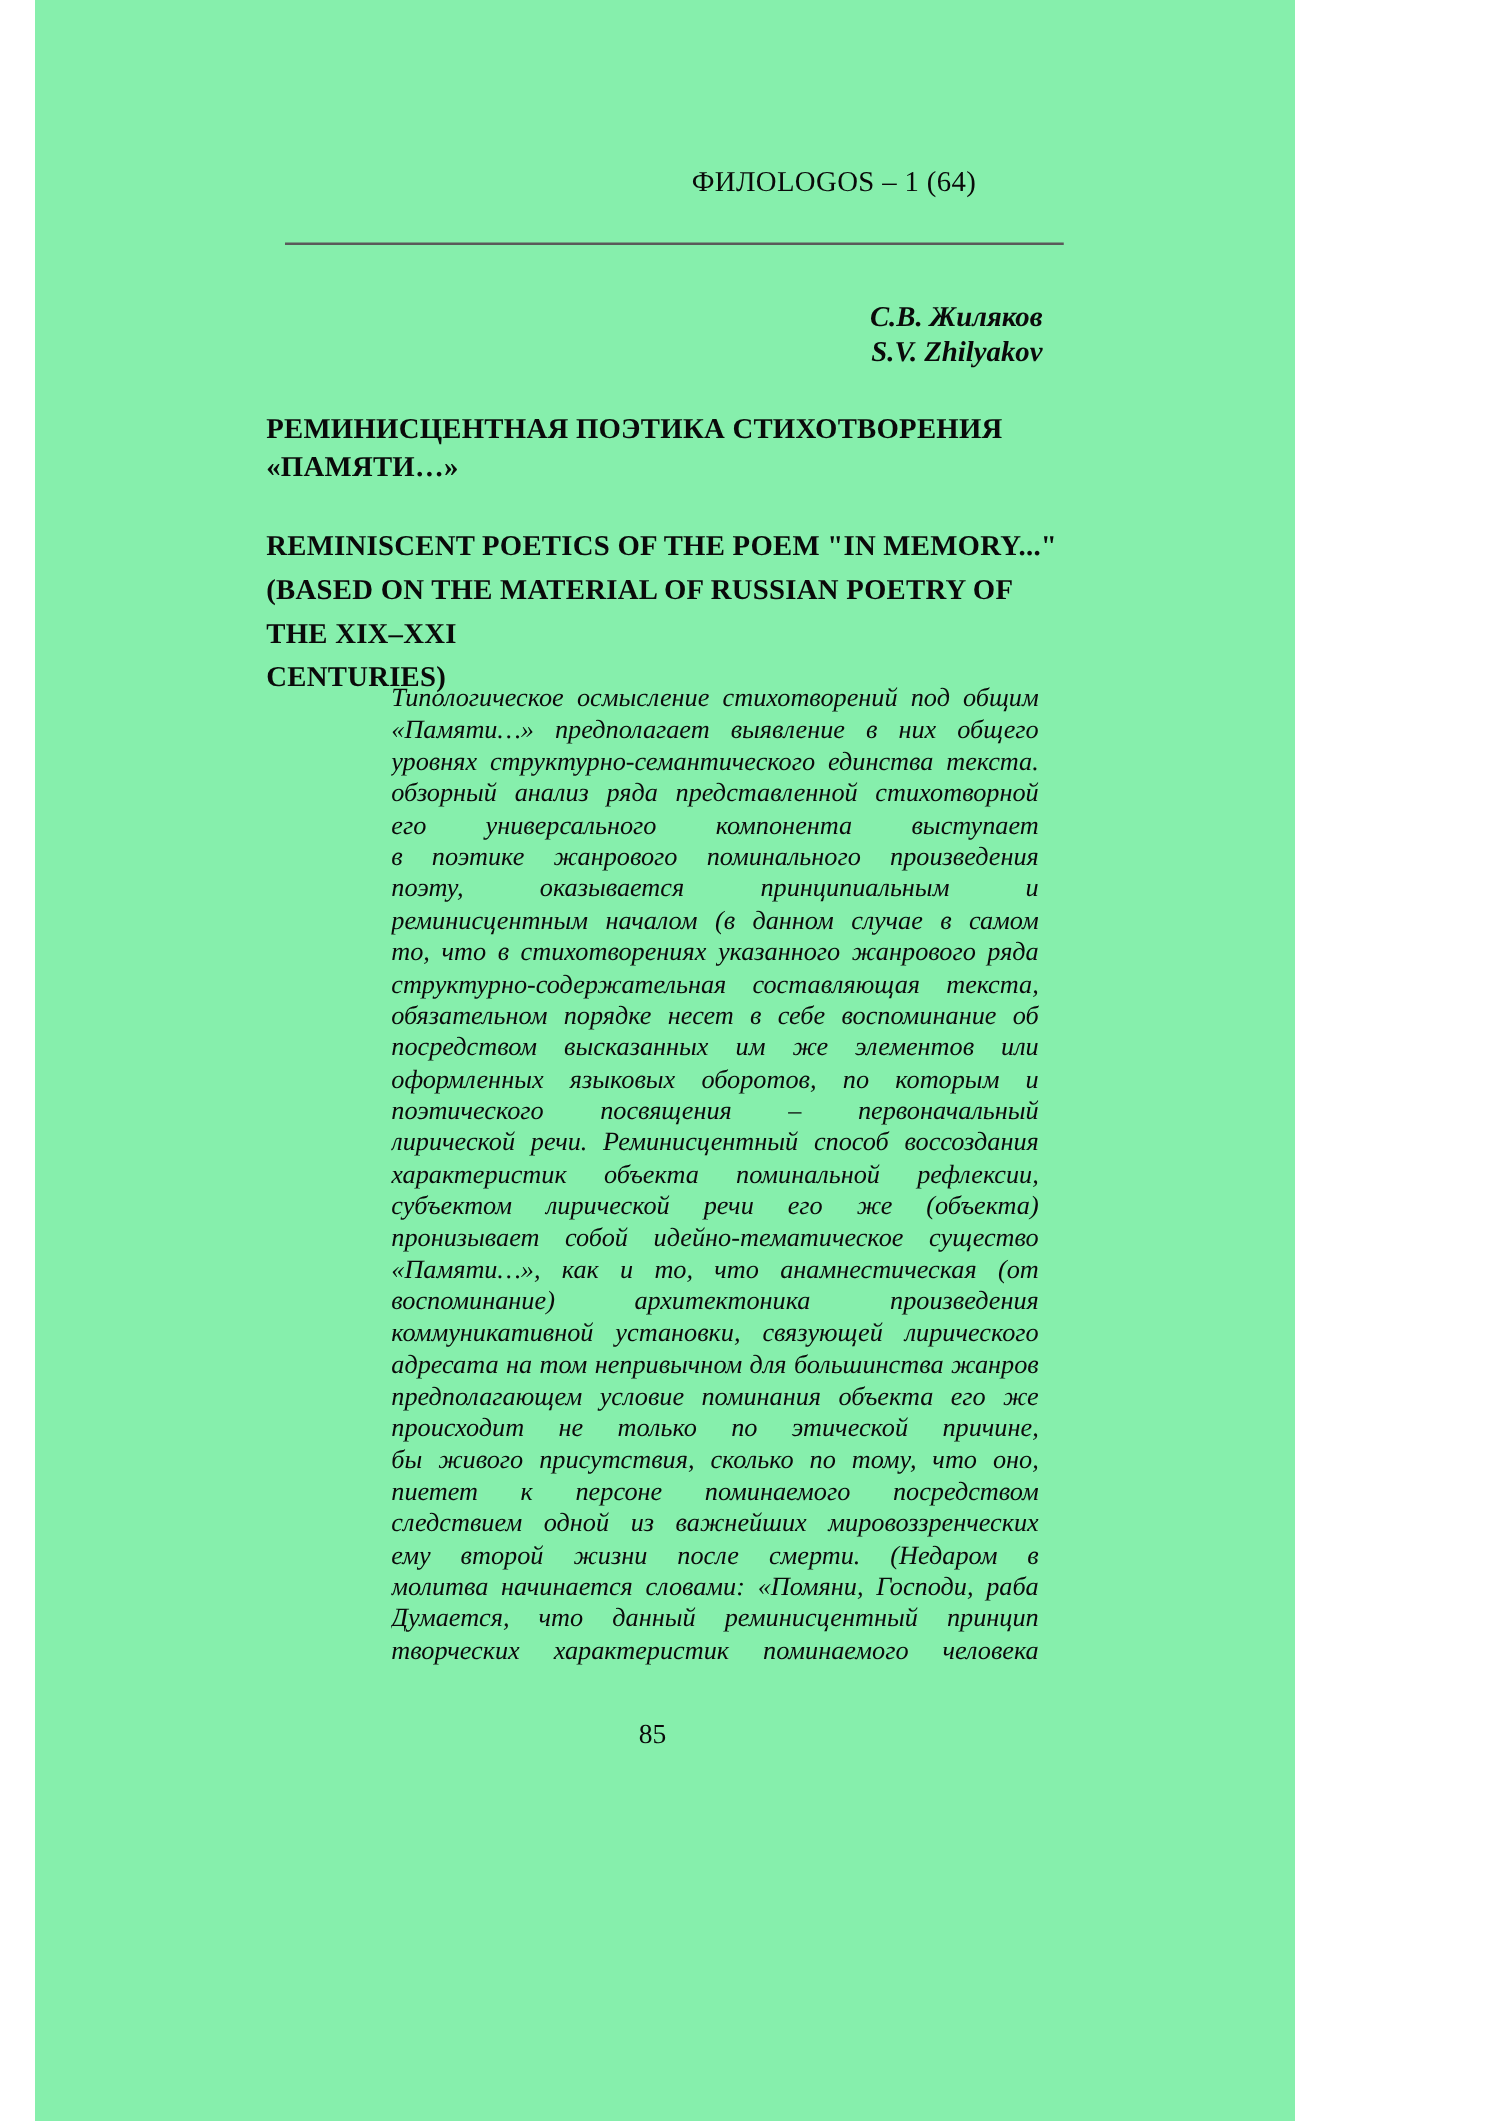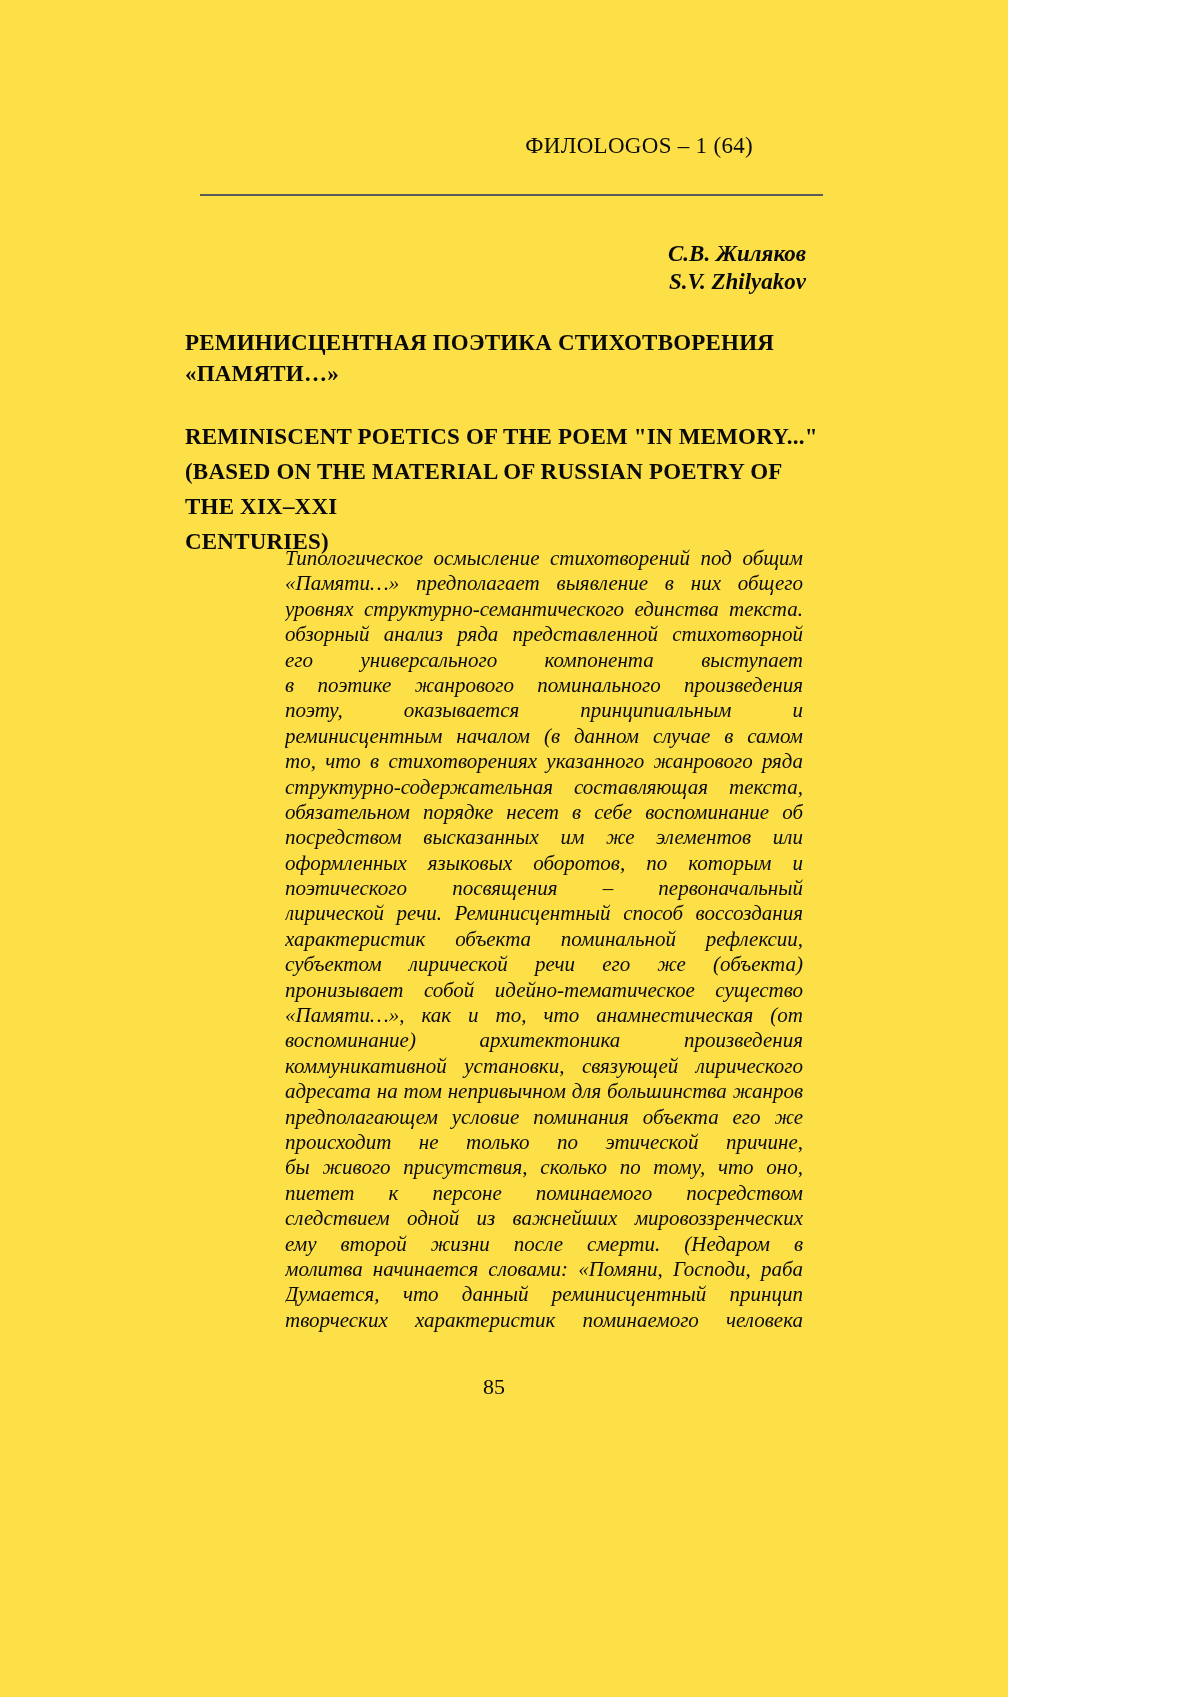--- a/index.html
+++ b/index.html
@@ -4,24 +4,25 @@
 <style>
   html, body {
     margin: 0;
     padding: 0;
     background: #ffffff;
   }
   .page {
     position: relative;
     width: 1008px;
     height: 1697px;
-    background: #fde047;
+    background: #86efac;
     font-family: "Liberation Serif", serif;
     color: #0a0a0a;
     overflow: hidden;
+    margin-left: 28px;
   }
   .journal-header {
     position: absolute;
     top: 133px;
     left: 0;
     right: 255px;
     text-align: right;
     font-size: 23px;
     letter-spacing: 0.3px;
     white-space: nowrap;

